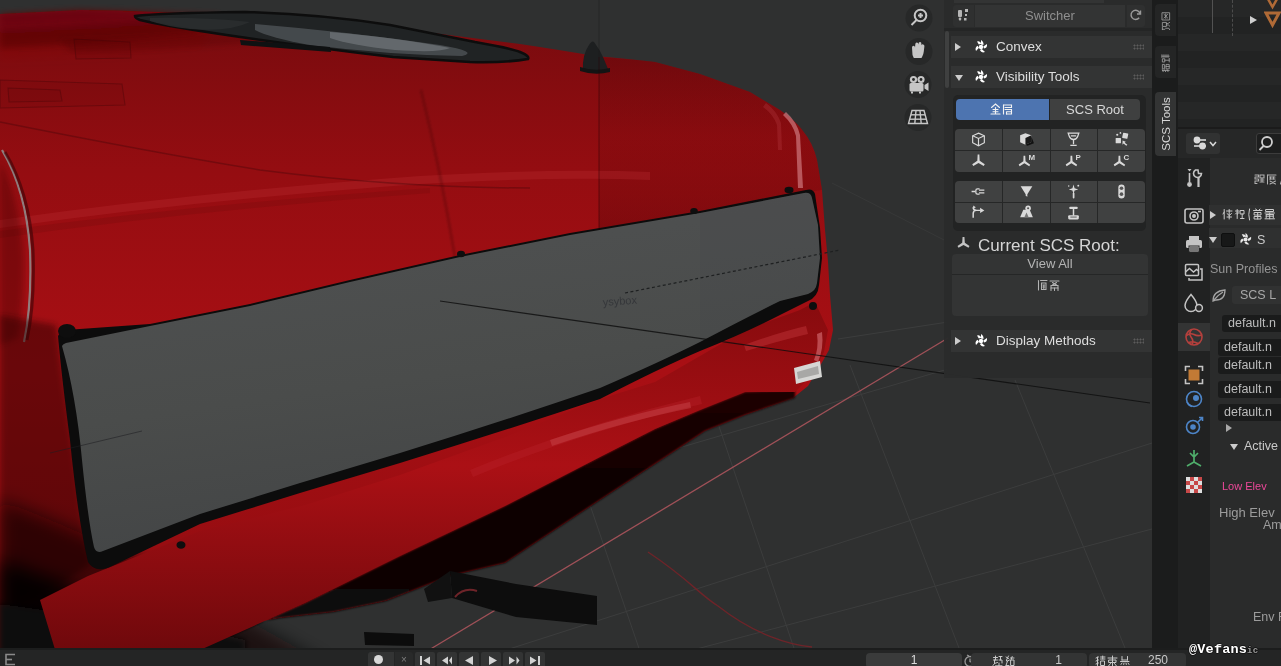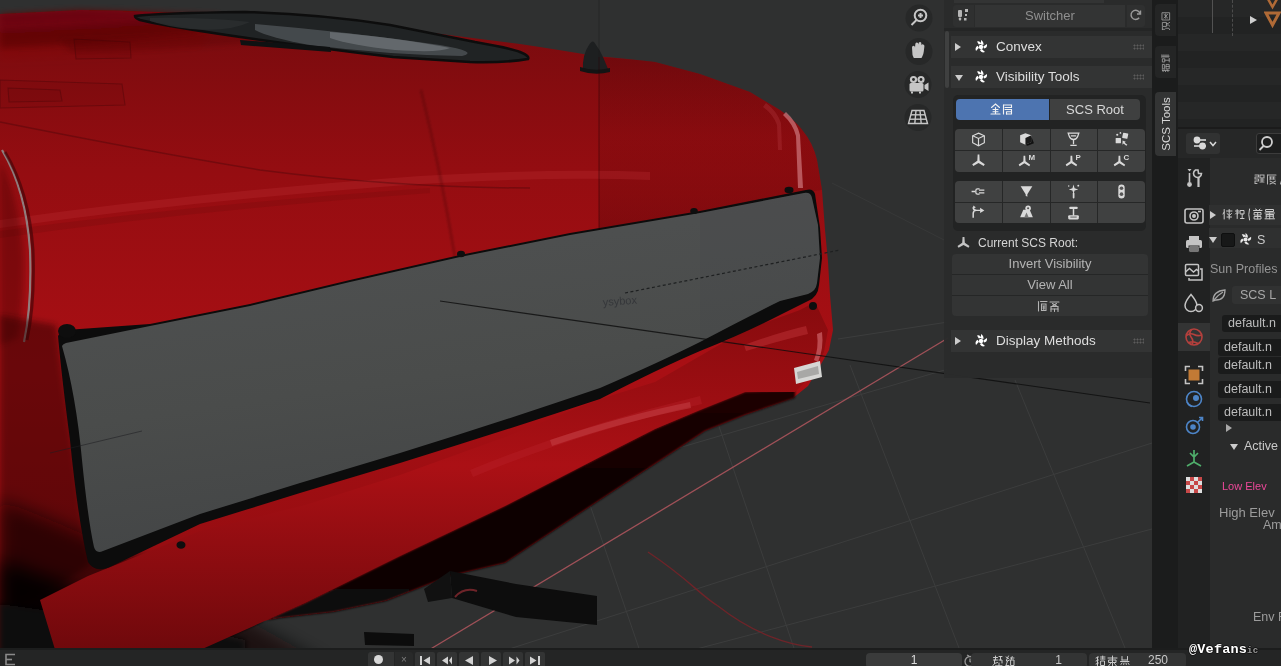--- a/index.html
+++ b/index.html
@@ -403,24 +403,23 @@
             <rect x="5" y="11.8" width="6" height="1" fill="#666"></rect>
           </g>
         </svg>
       </div>
     <div></div>
   </div>
 
   <svg class="abs" style="left:12px;top:236px" width="15" height="15" viewBox="0 0 16 16">
       <path d="M7,1 h2 l0.4,6.2 5,3.4 -1.1,1.8 L8,9.5 2.7,12.4 1.6,10.6 6.6,7.2 Z" fill="#c4c4c4"></path>
     </svg>
-  <div class="abs" style="left:34px;top:236px;color:#d5d5d5;font-size:12px;">Current SCS Root:</div>
+  <div class="abs" style="left:34px;top:236px;color:#d5d5d5;font-size:17px;">Current SCS Root:</div>
 
   <div class="abs" style="left:8px;top:254px;width:196px;height:62px;background:#333434;border-radius:4px;color:#b4b4b4;font-size:13px;text-align:center;">
-    <div style="height:20px;line-height:20px;border-bottom:1px solid #252626;">Invert Visibility</div>
     <div style="height:20px;line-height:20px;border-bottom:1px solid #252626;">View All</div>
     <div style="height:20px;text-align:center;">
         <div style="margin-top:4px;"><svg width="26" height="14" viewBox="0 0 26 14" style="vertical-align:top">
             <g fill="none" stroke="#b4b4b4" stroke-width="1.05" stroke-linecap="round">
               <g transform="translate(0,0) scale(1.0)">
                 <path d="M1.5,1.5 V11"></path>
                 <path d="M3.5,1.5 H10"></path>
                 <path d="M4.5,4 H9 V10.5 H4.5 Z"></path>
                 <path d="M5.8,6 H7.8 M5.8,8 H7.8 M6.8,6 V10.5"></path>
               </g>

